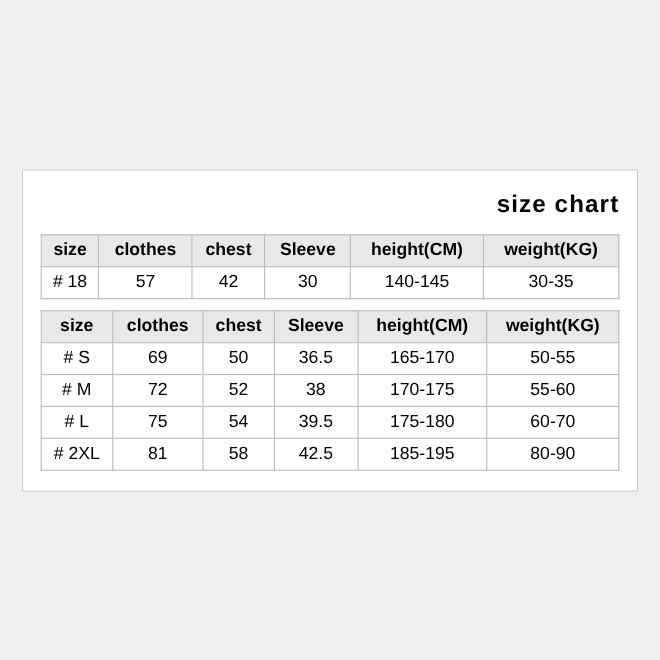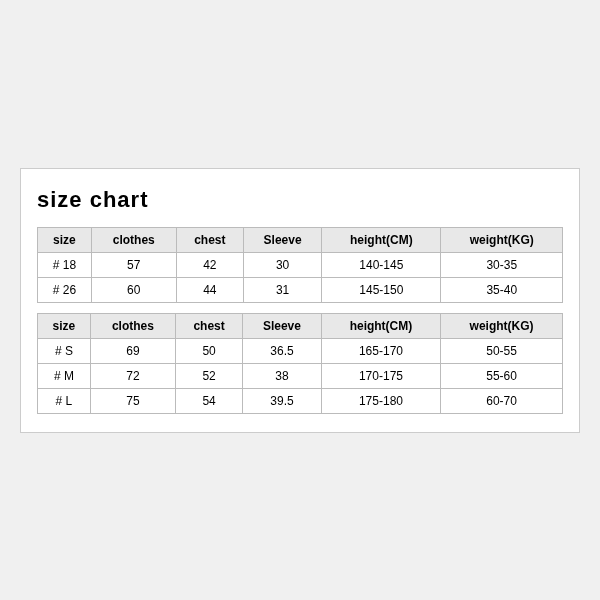--- a/index.html
+++ b/index.html
@@ -12,30 +12,30 @@
       justify-content: center;
       font-family: Arial, sans-serif;
     }
     .card {
       background: #fff;
       border: 1px solid #ccc;
       padding: 18px 16px;
       width: 560px;
     }
     .title {
-      text-align: left;
+      text-align: right;
       font-size: 22px;
       font-weight: bold;
       margin-bottom: 14px;
       letter-spacing: 1px;
     }
     table {
       width: 100%;
       border-collapse: collapse;
-      font-size: 12px;
+      font-size: 16px;
     }
     th, td {
       border: 1px solid #bbb;
       text-align: center;
       padding: 5px 4px;
     }
     thead tr th {
       background: #e8e8e8;
       font-weight: bold;
     }
@@ -65,28 +65,20 @@
     </thead>
     <tbody>
         <tr>
           <td># 18</td>
           <td>57</td>
           <td>42</td>
           <td>30</td>
           <td>140-145</td>
           <td>30-35</td>
         </tr>
-        <tr>
-          <td># 26</td>
-          <td>60</td>
-          <td>44</td>
-          <td>31</td>
-          <td>145-150</td>
-          <td>35-40</td>
-        </tr>
       </tbody>
   </table>
 
   <div class="section-gap"></div>
 
   <table>
     <thead>
       <tr>
       <th>size</th>
           <th>clothes</th>
@@ -114,15 +106,23 @@
           <td>55-60</td>
         </tr>
         <tr>
           <td># L</td>
           <td>75</td>
           <td>54</td>
           <td>39.5</td>
           <td>175-180</td>
           <td>60-70</td>
         </tr>
+        <tr>
+          <td># 2XL</td>
+          <td>81</td>
+          <td>58</td>
+          <td>42.5</td>
+          <td>185-195</td>
+          <td>80-90</td>
+        </tr>
       </tbody>
   </table>
 </div>
 
 </body></html>

